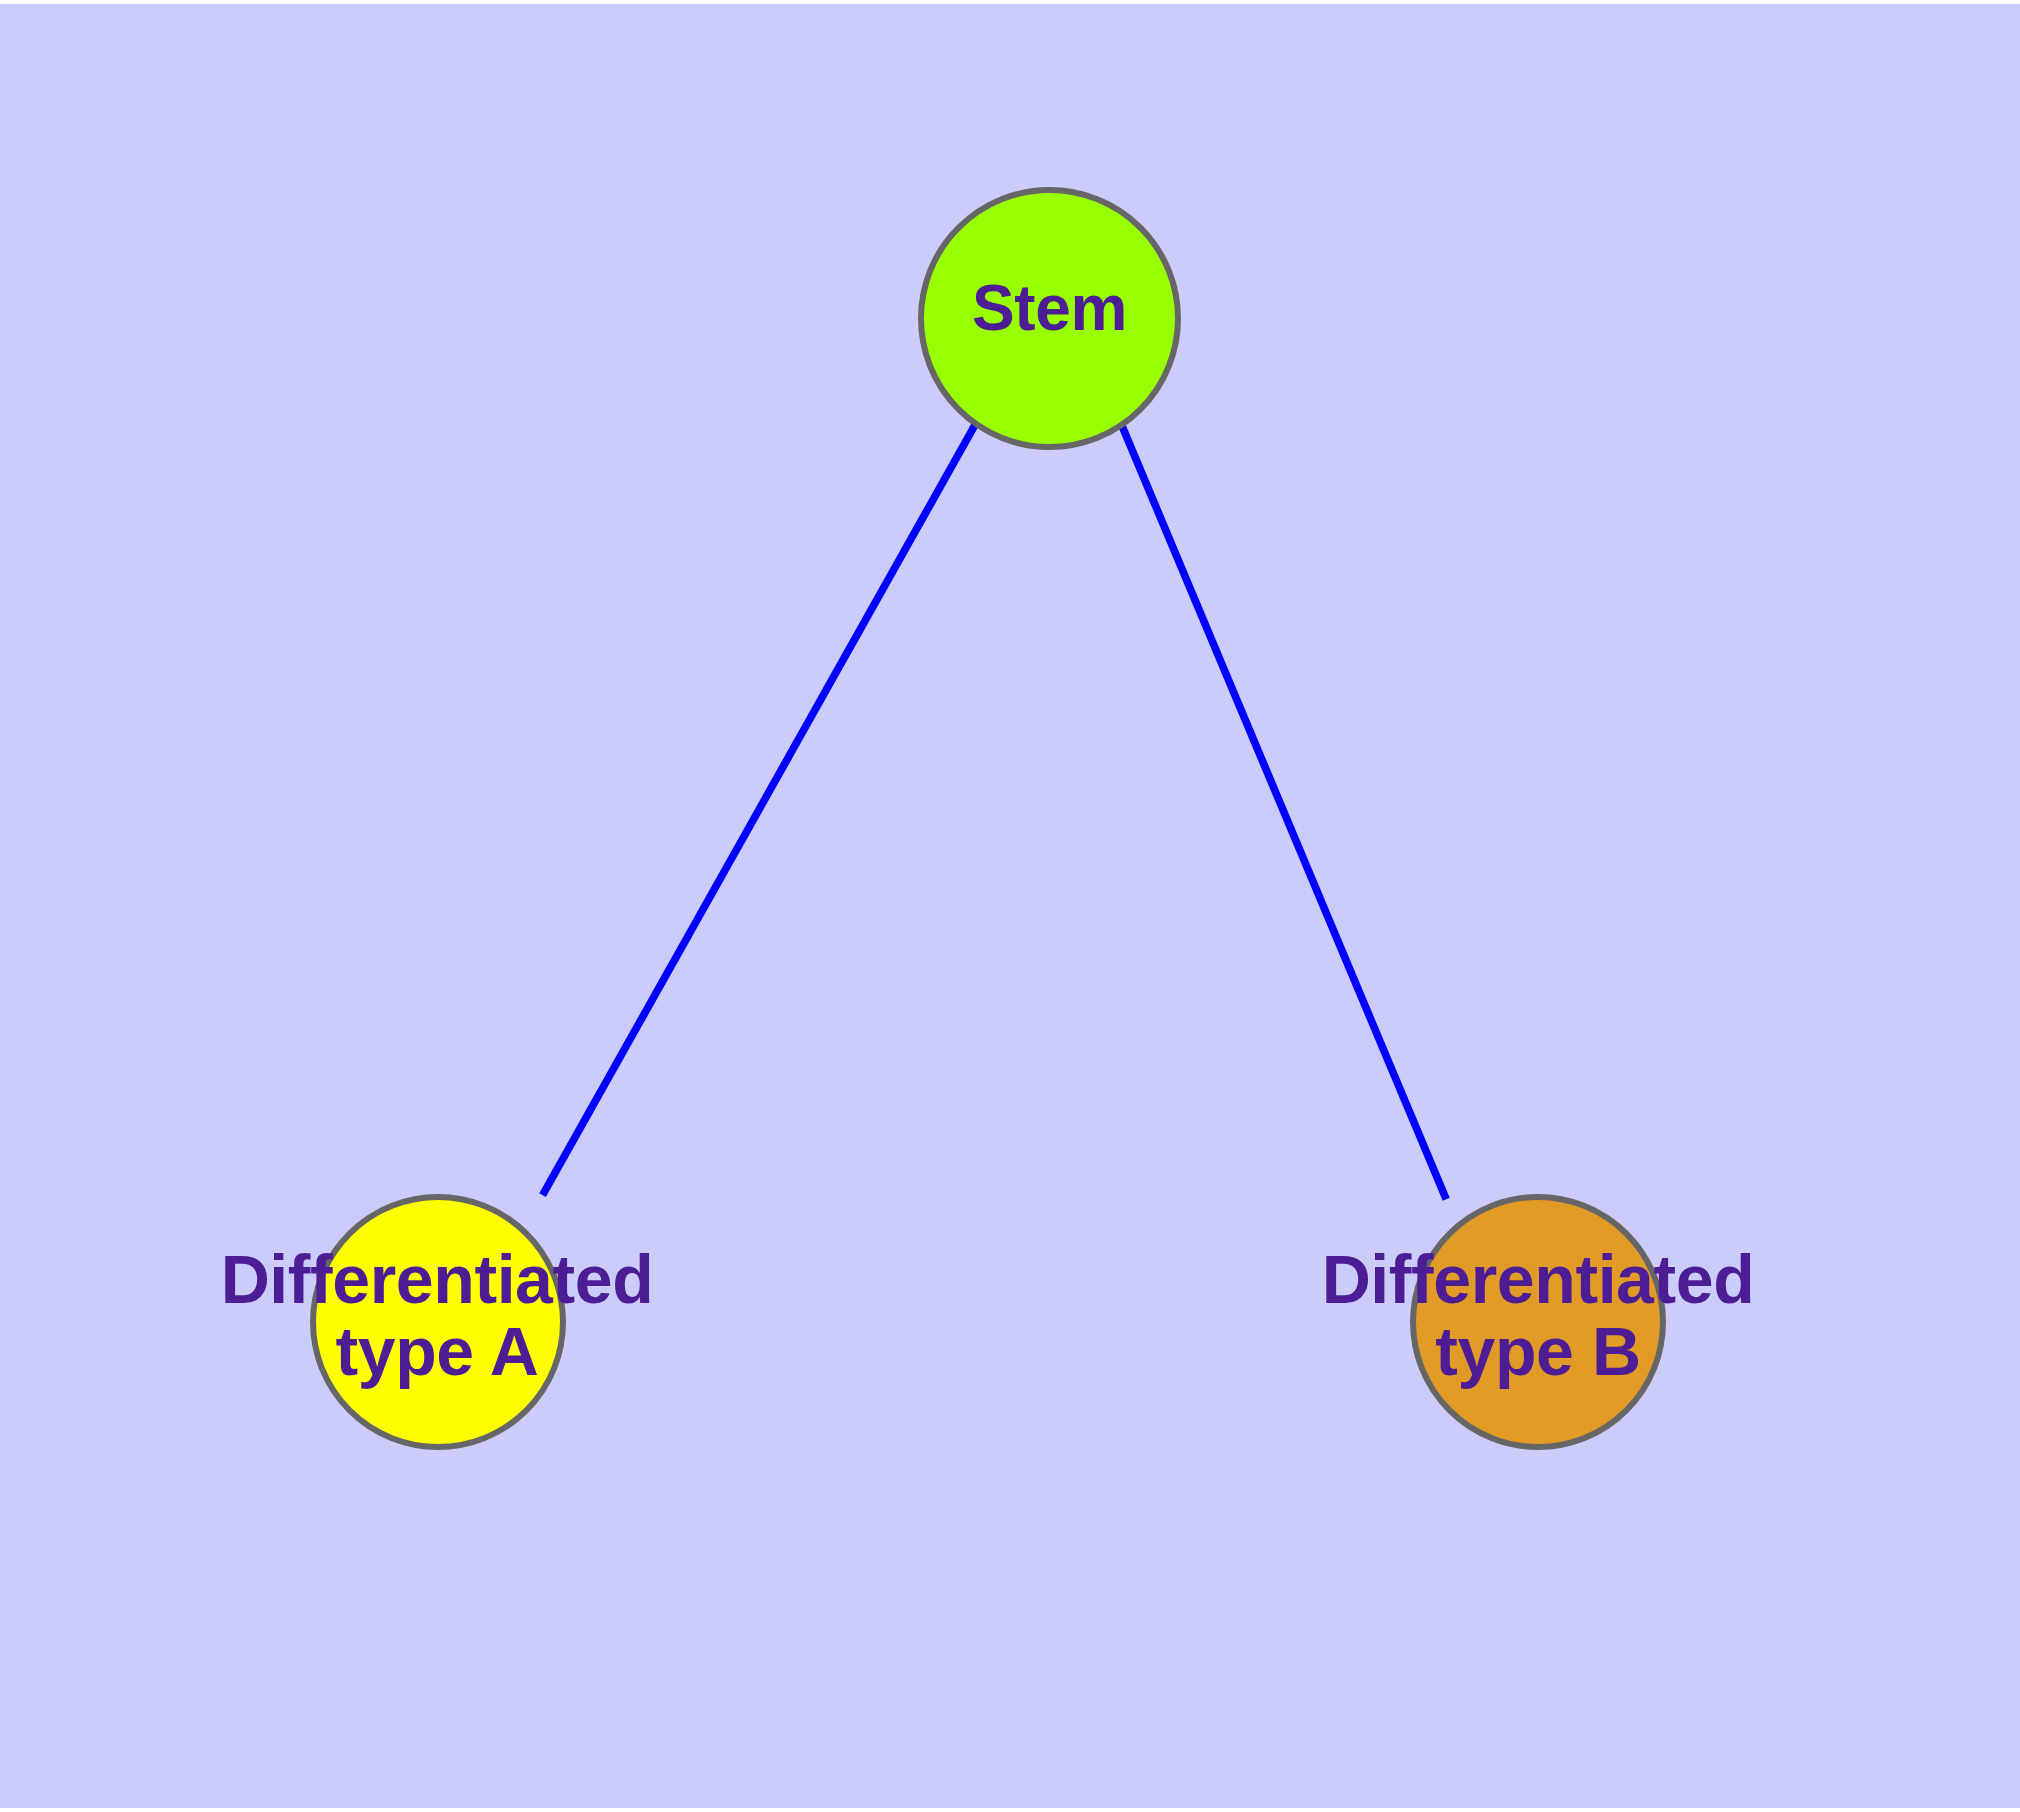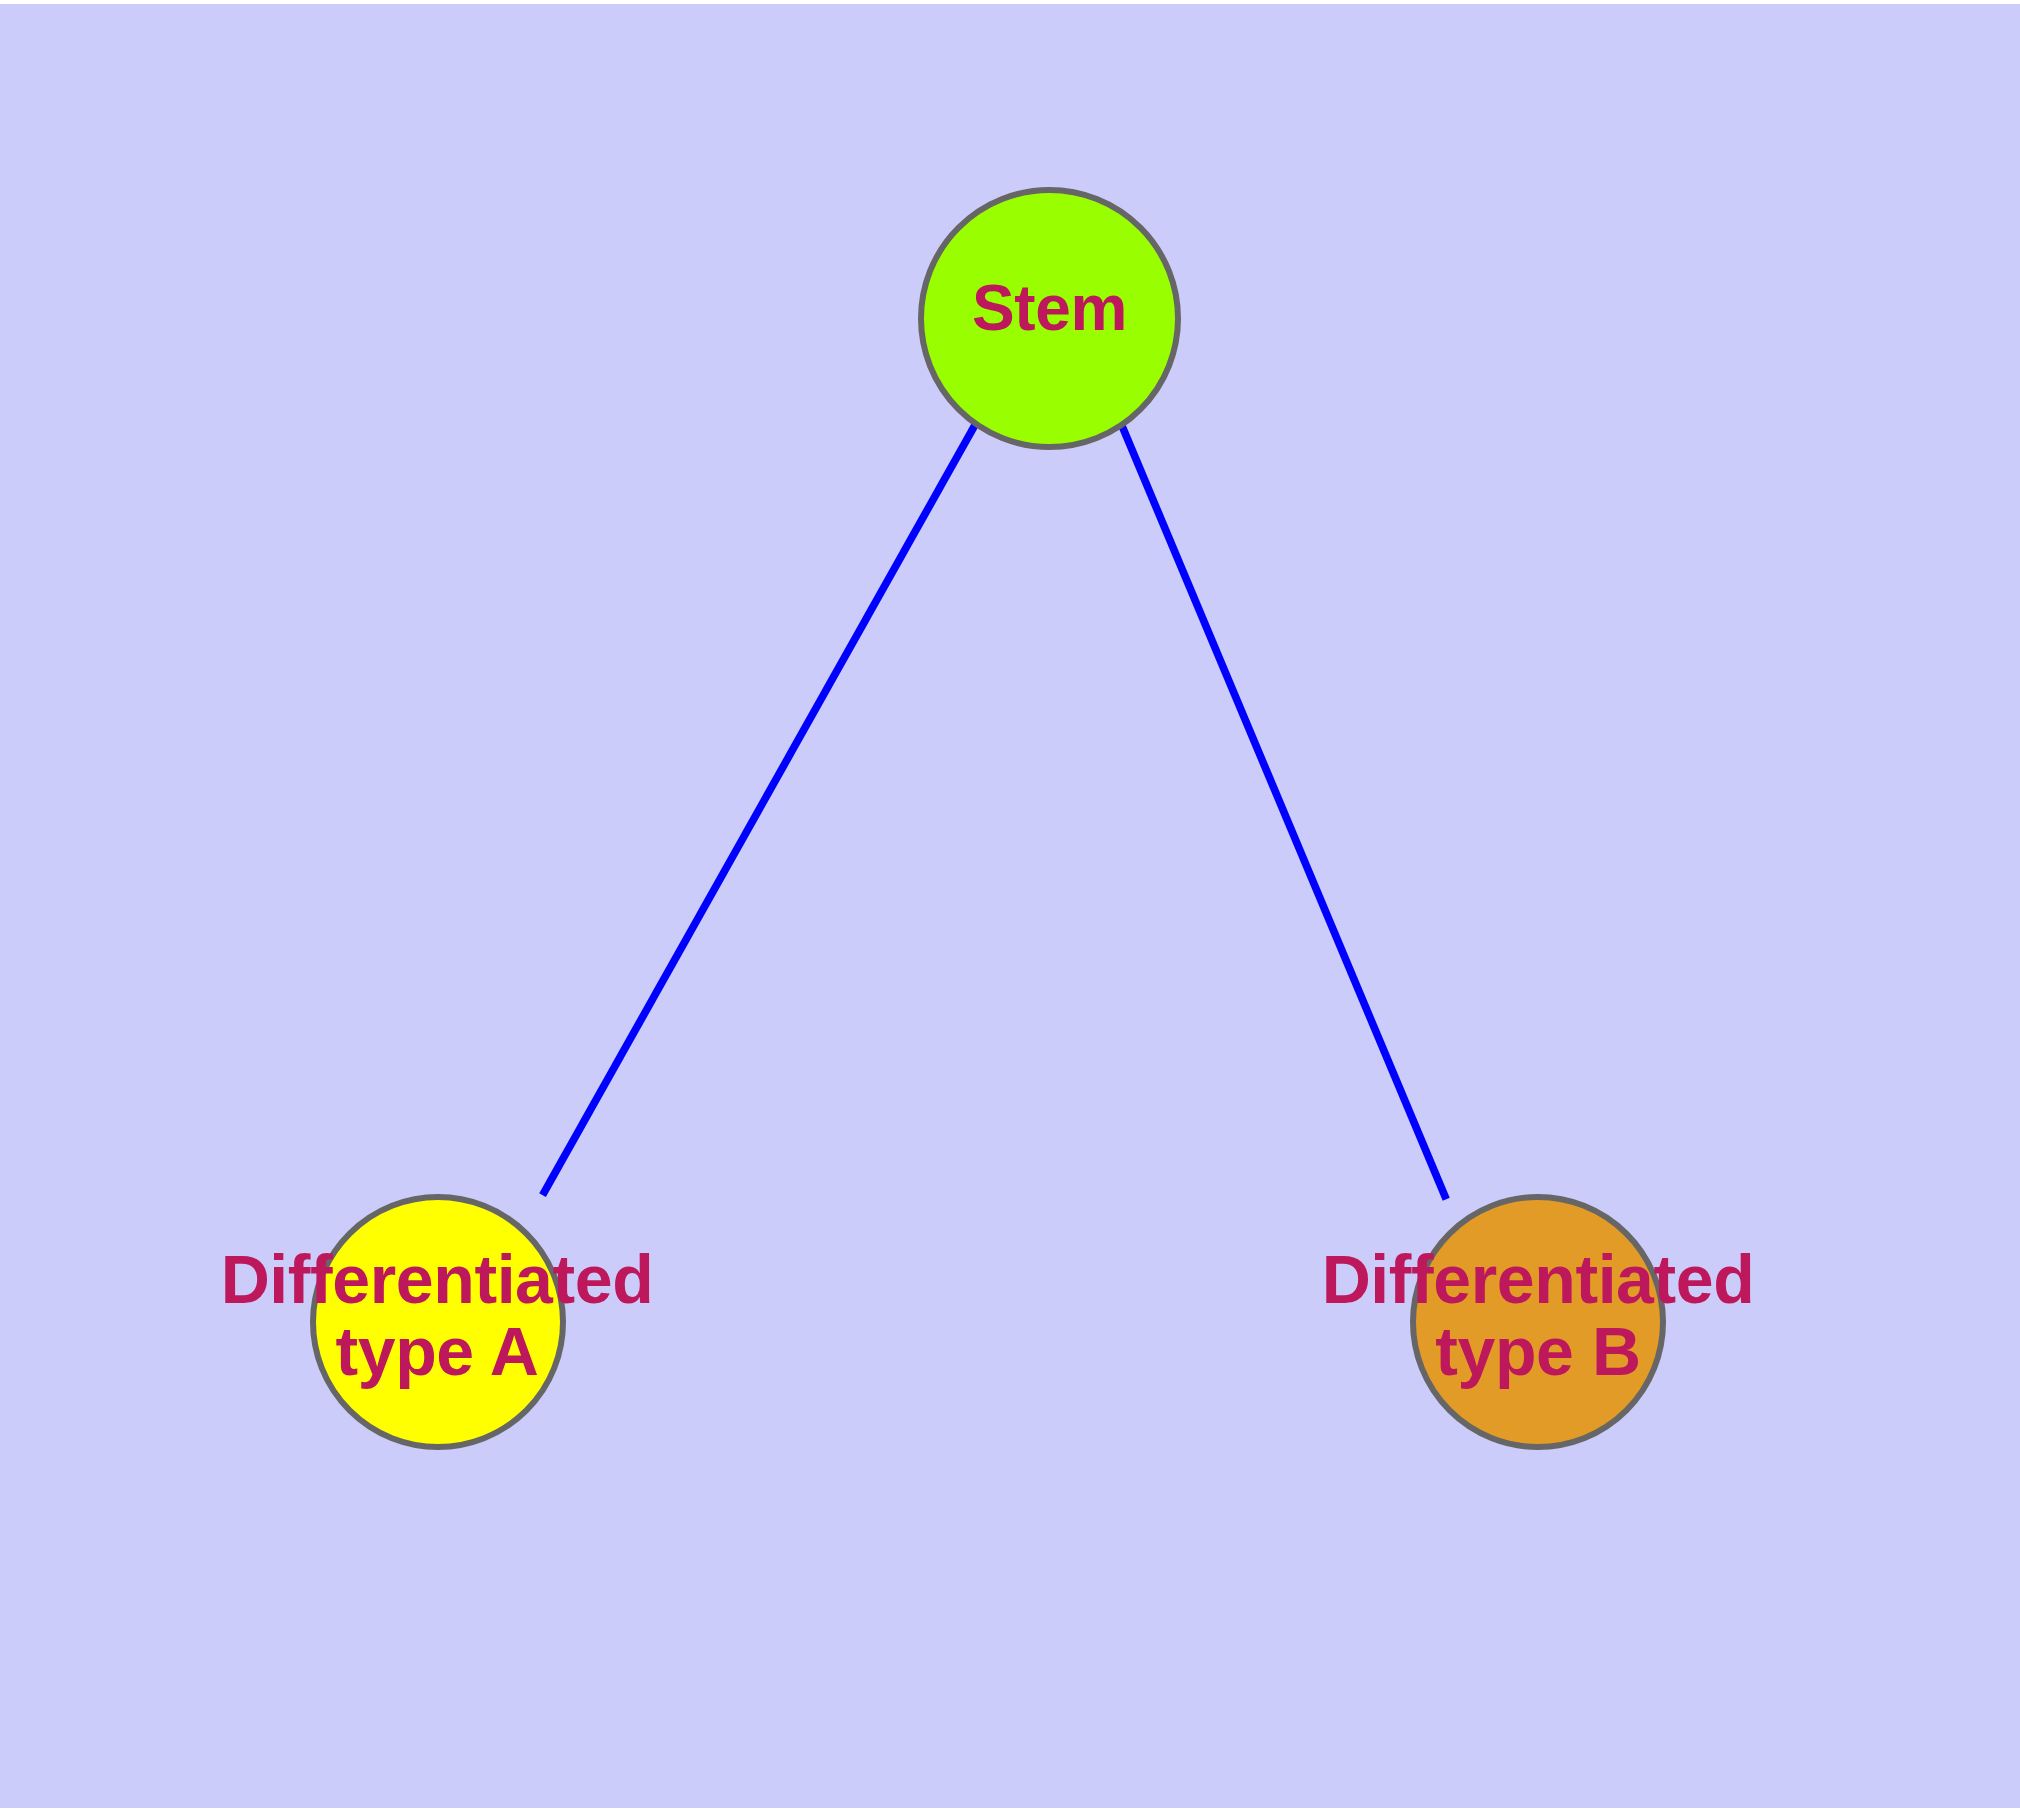--- a/index.html
+++ b/index.html
@@ -37,21 +37,21 @@
   }
   .graph-node {
     position: absolute;
     border-radius: 50%;
     box-sizing: border-box;
     border: 6px solid #666666;
   }
   .node-label {
     position: absolute;
     text-align: center;
-    color: #be185d;
+    color: #4c1d95;
     font-weight: bold;
     white-space: pre;
     line-height: 1.06;
     letter-spacing: -0.4px;
   }
   #node-stem {
     left: 918px;
     top: 183px;
     width: 263px;
     height: 263px;

